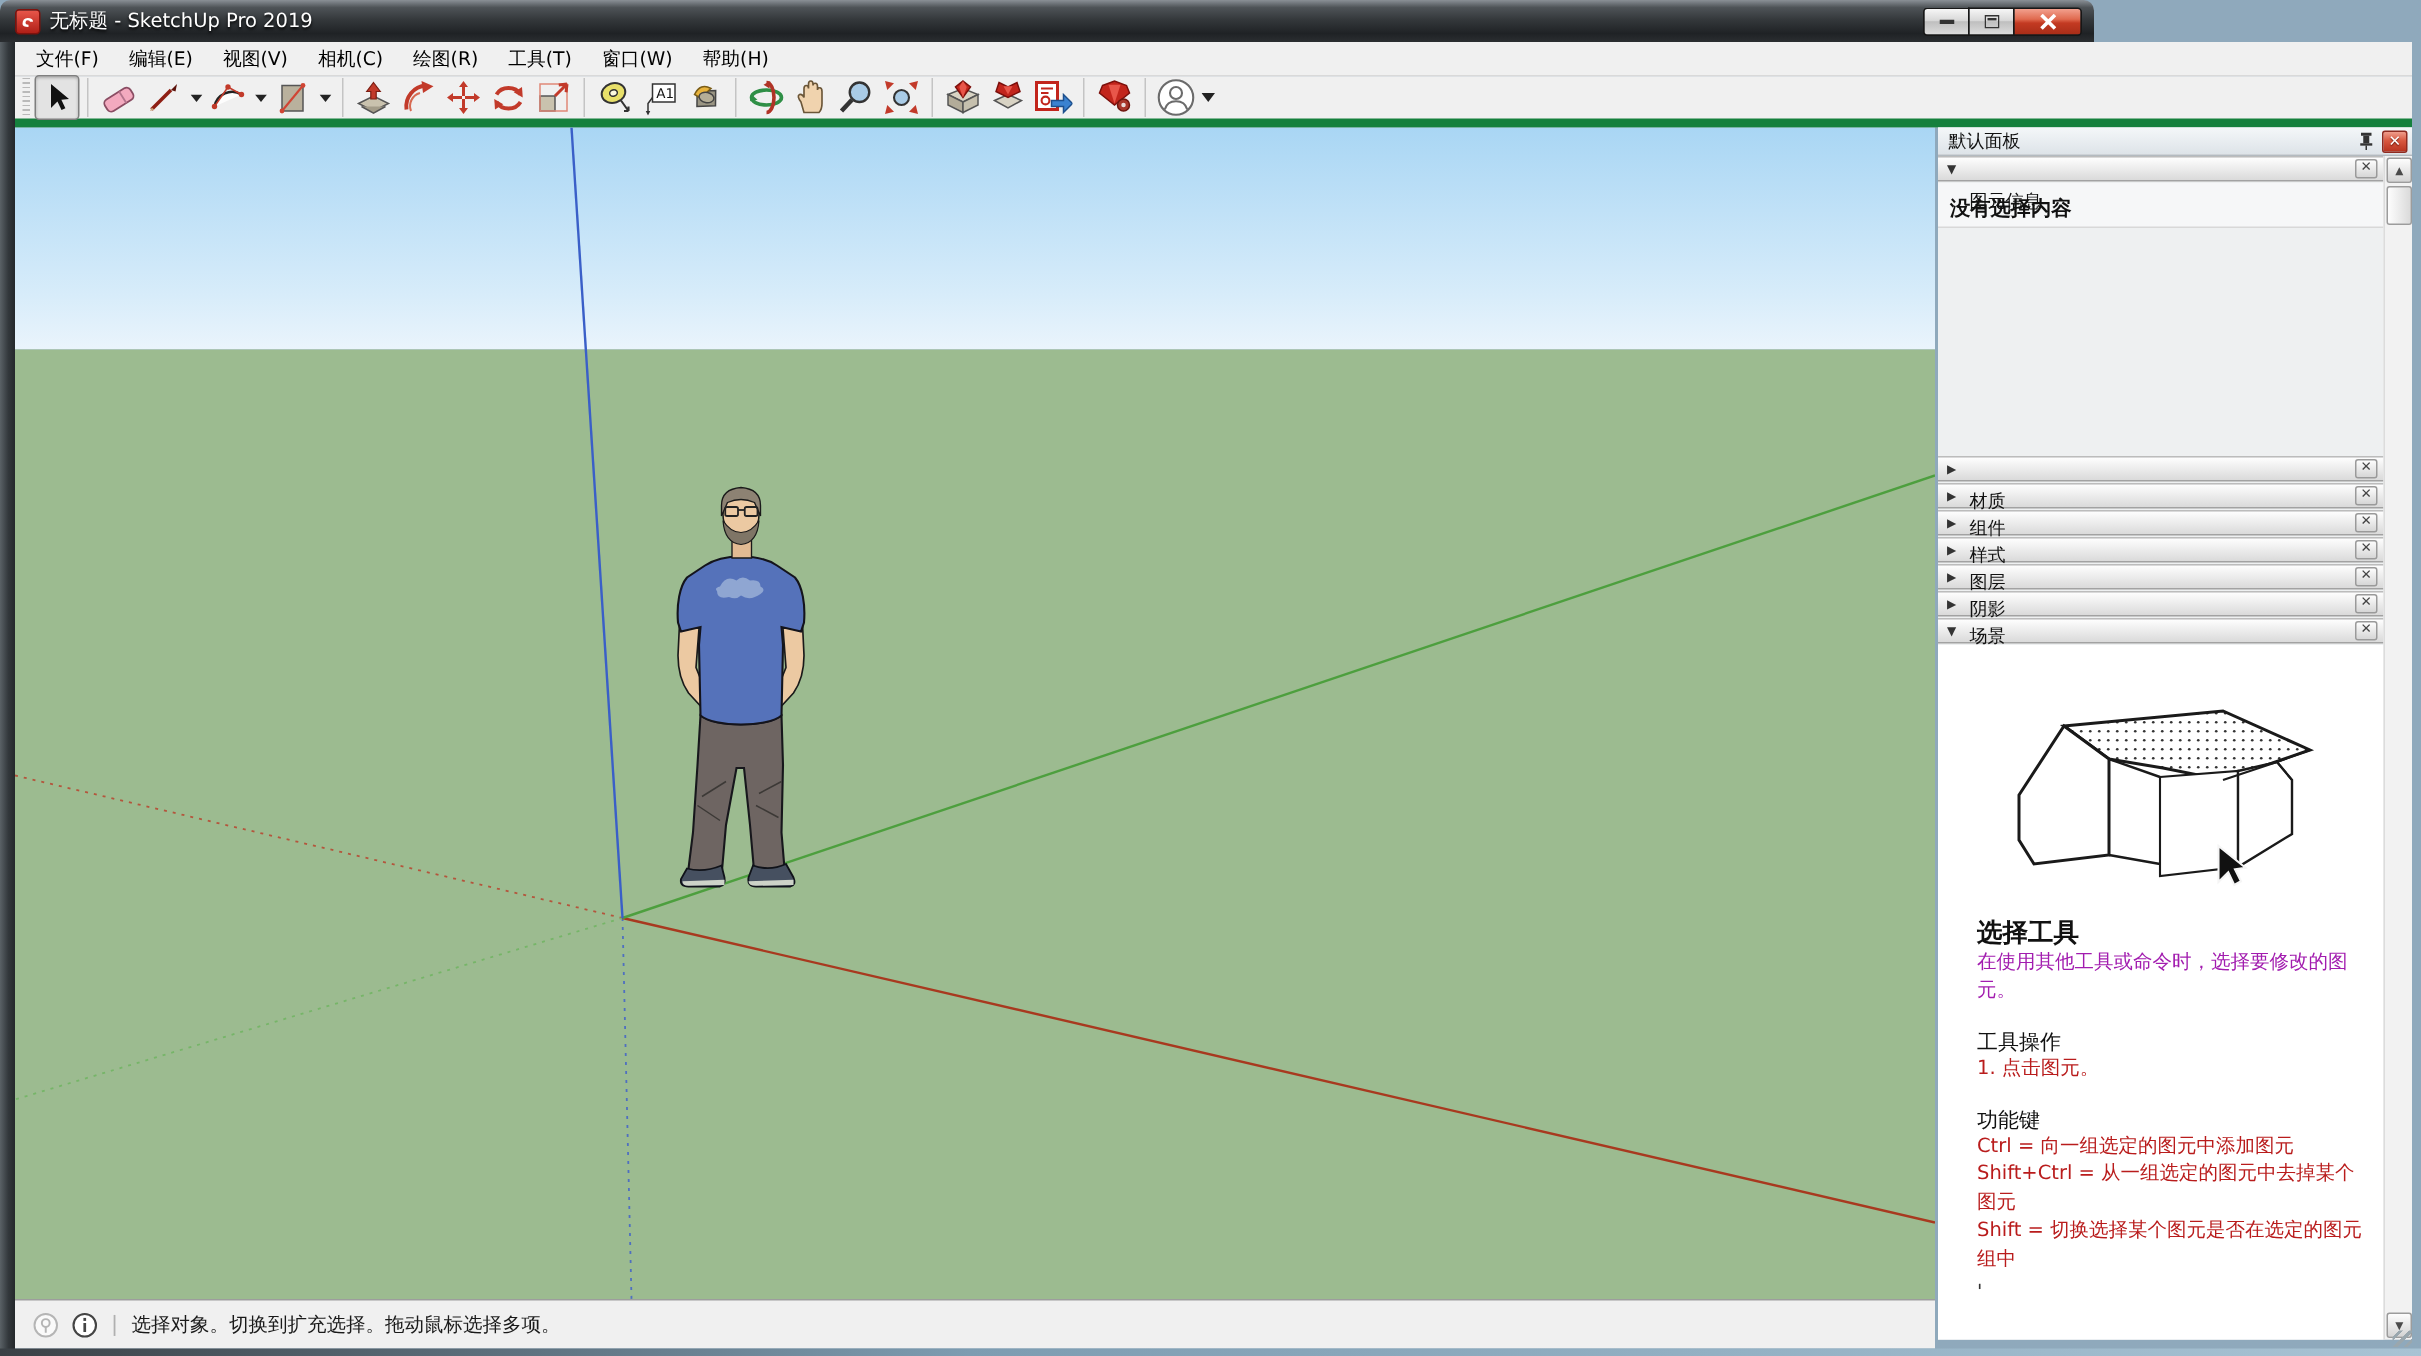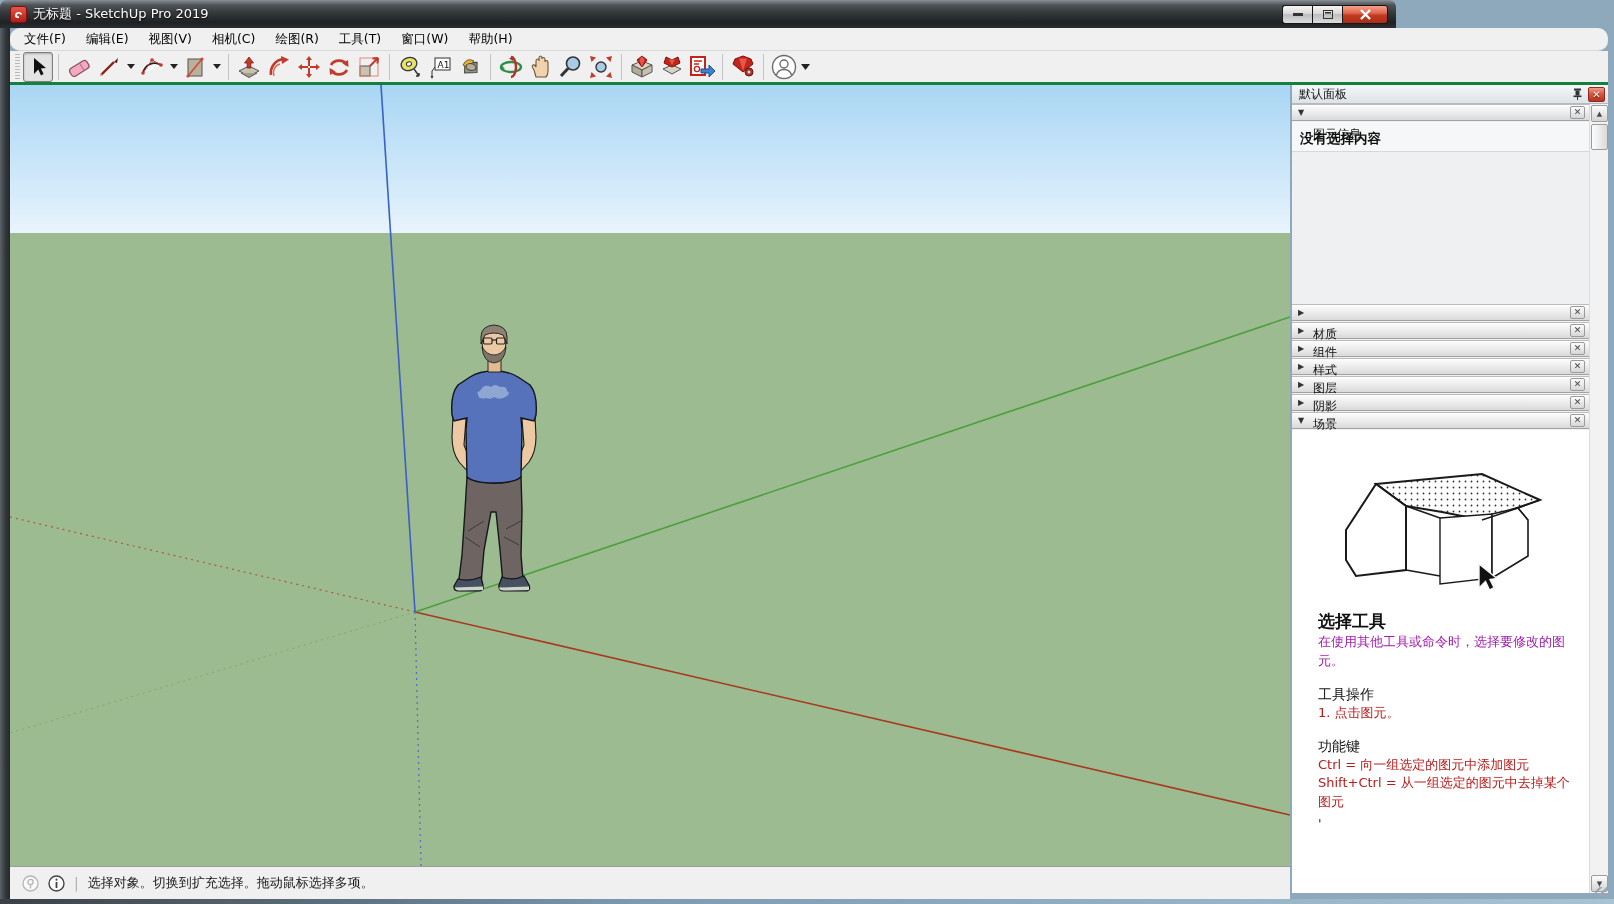--- a/index.html
+++ b/index.html
@@ -28,26 +28,26 @@
   
   .frame-left { position:absolute; left:0; top:28px; width:10px; height:876px;
     background:linear-gradient(90deg,#5a6166,#33383c 55%,#24282b); }
   .frame-bottom { position:absolute; left:0; top:899px; width:1614px; height:5px;
     background:linear-gradient(90deg,#3a4045,#7d9cb1 40%,#a8c3d4); }
   .resize-grip { position:absolute; right:6px; bottom:6px; width:13px; height:11px;
     background:repeating-linear-gradient(135deg,transparent 0 3px,#9aa7ae 3px 5px); }
 
   
   .menubar { position:absolute; left:10px; top:28px; width:1598px; height:23px; background:#f0f0f0;
-    border-bottom:1px solid #d9d9d9; display:flex; align-items:center; padding-left:4px;border-radius:10px; }
+    border-bottom:1px solid #d9d9d9; display:flex; align-items:center; padding-left:4px; }
   .menu-item { padding:3px 10px; font-size:12.5px; color:#000; }
 
   
   .toolbar { position:absolute; left:10px; top:51px; width:1598px; height:34px; background:#f0f0f0;
-    border-bottom:3px solid #15803d; display:flex; align-items:center; padding-left:2px; }
+    border-bottom:6px solid #15803d; display:flex; align-items:center; padding-left:2px; }
   .grip { width:5px; height:26px; margin:0 3px;
     background:repeating-linear-gradient(180deg,#b9b9b9 0 1px,transparent 1px 3px); }
   .tool { width:30px; height:30px; display:flex; align-items:center; justify-content:center; border:1px solid transparent; border-radius:3px; }
   .tool.active { background:#e3e3e3; border:1px solid #7f7f7f; box-shadow:inset 0 1px 2px #aaa; }
   .dd { width:13px; height:30px; display:flex; align-items:center; justify-content:center; }
   .tsep { width:1px; height:26px; background:#c4c4c4; margin:0 5px; }
   .tool svg, .dd svg { display:block; }
 
   
   .viewport { position:absolute; left:10px; top:85px; width:1280px; height:781px; }
@@ -501,20 +501,21 @@
           </svg>
         </div>
         <div class="instr-text">
           <div class="instr-title">选择工具</div>
           <div class="instr-desc">在使用其他工具或命令时，选择要修改的图元。</div>
           <div class="instr-h2">工具操作</div>
           <div class="instr-line">1. 点击图元。</div>
           <div class="instr-h2">功能键</div>
           <div class="instr-line">Ctrl = 向一组选定的图元中添加图元</div>
           <div class="instr-line">Shift+Ctrl = 从一组选定的图元中去掉某个图元</div>
+          <div class="instr-line">Shift = 切换选择某个图元是否在选定的图元组中</div>
           <div class="instr-trail">'</div>
         </div>
       </div>
     </div>
 
     <div class="pscroll">
       <div class="ps-btn">▲</div>
       <div class="ps-thumb"></div>
       <div class="ps-btn ps-bottom">▼</div>
     </div>

